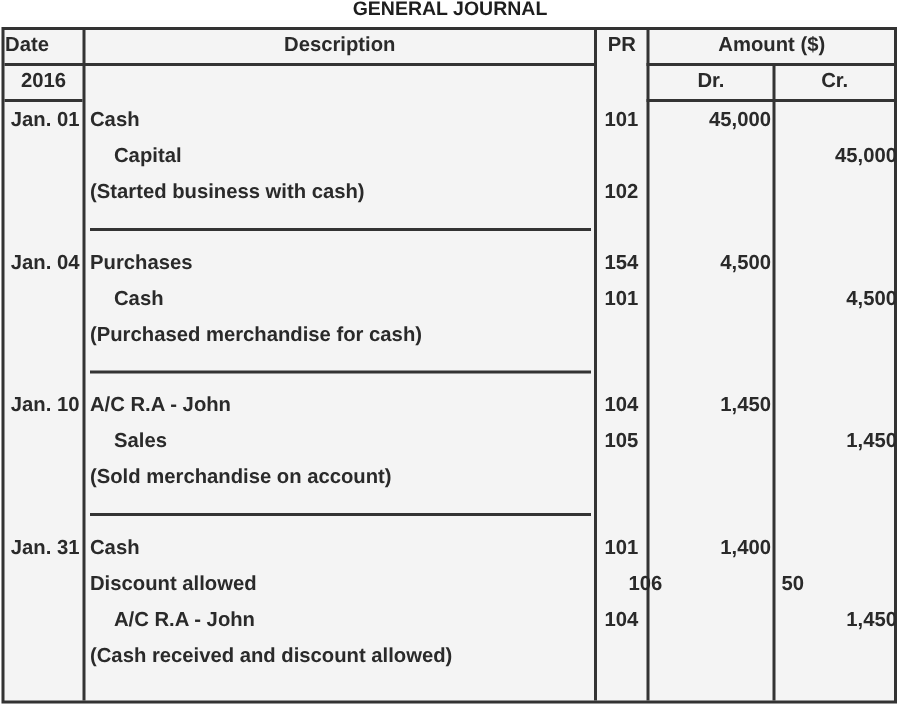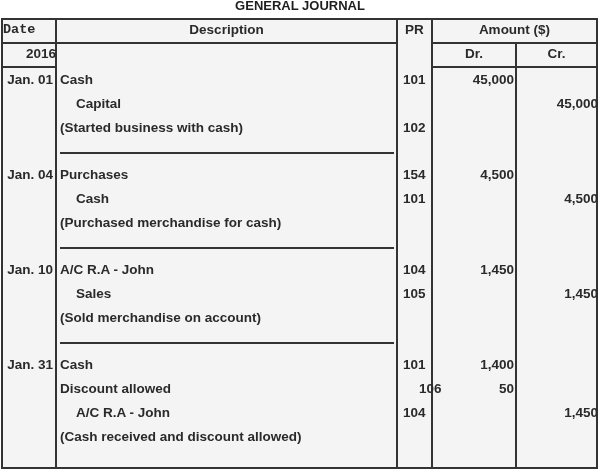--- a/index.html
+++ b/index.html
@@ -24,25 +24,25 @@
   <div class="vline" style="left:52px; top:0; height:447px;"></div>
   <div class="vline" style="left:393px; top:0; height:447px;"></div>
   <div class="vline" style="left:428px; top:0; height:447px;"></div>
   <div class="vline" style="left:512px; top:24px; height:423px;"></div>
 
   <div class="hline" style="left:0; top:22px; width:393px;"></div>
   <div class="hline" style="left:428px; top:22px; width:165px;"></div>
   <div class="hline" style="left:0; top:46px; width:52px;"></div>
   <div class="hline" style="left:428px; top:46px; width:165px;"></div>
 
-  <div class="cell c" style="left:0; top:-2px; width:30px;font-family:Liberation Mono, monospace;">Date</div>
+  <div class="cell c" style="left:0; top:-2px; width:30px;">Date</div>
   <div class="cell c" style="left:54px; top:-2px; width:339px;">Description</div>
   <div class="cell c" style="left:395px; top:-2px; width:33px;">PR</div>
   <div class="cell c" style="left:430px; top:-2px; width:163px;">Amount ($)</div>
-  <div class="cell c" style="left:12px; top:22px; width:52px;">2016</div>
+  <div class="cell c" style="left:0; top:22px; width:52px;">2016</div>
   <div class="cell c" style="left:430px; top:22px; width:82px;">Dr.</div>
   <div class="cell c" style="left:514px; top:22px; width:79px;">Cr.</div>
 
   <div class="cell r" style="left:0; top:48px; width:50px;">Jan. 01</div>
   <div class="cell" style="left:57px; top:48px;">Cash</div>
   <div class="cell" style="left:400px; top:48px;">101</div>
   <div class="cell r" style="left:430px; top:48px; width:81px;">45,000</div>
   <div class="cell" style="left:73px; top:72px;">Capital</div>
   <div class="cell" style="left:400px; top:72px;margin-top:24px;">102</div>
   <div class="cell r" style="left:514px; top:72px; width:81px;">45,000</div>
@@ -68,18 +68,18 @@
   <div class="cell r" style="left:514px; top:262px; width:81px;">1,450</div>
   <div class="cell" style="left:57px; top:286px;">(Sold merchandise on account)</div>
   <div class="hline" style="left:57px; top:322px; width:334px;"></div>
 
   <div class="cell r" style="left:0; top:333px; width:50px;">Jan. 31</div>
   <div class="cell" style="left:57px; top:333px;">Cash</div>
   <div class="cell" style="left:400px; top:333px;">101</div>
   <div class="cell r" style="left:430px; top:333px; width:81px;">1,400</div>
   <div class="cell" style="left:57px; top:357px;">Discount allowed</div>
   <div class="cell" style="left:380px; top:357px;margin-left:36px;">106</div>
-  <div class="cell r" style="left:430px; top:357px; width:81px;">50</div>
+  <div class="cell r" style="left:430px; top:357px; width:81px;padding-left:22px;">50</div>
   <div class="cell" style="left:73px; top:381px;">A/C R.A - John</div>
   <div class="cell" style="left:400px; top:381px;">104</div>
   <div class="cell r" style="left:514px; top:381px; width:81px;">1,450</div>
   <div class="cell" style="left:57px; top:405px;text-align:center;">(Cash received and discount allowed)</div>
 </div>
 
 </body></html>

